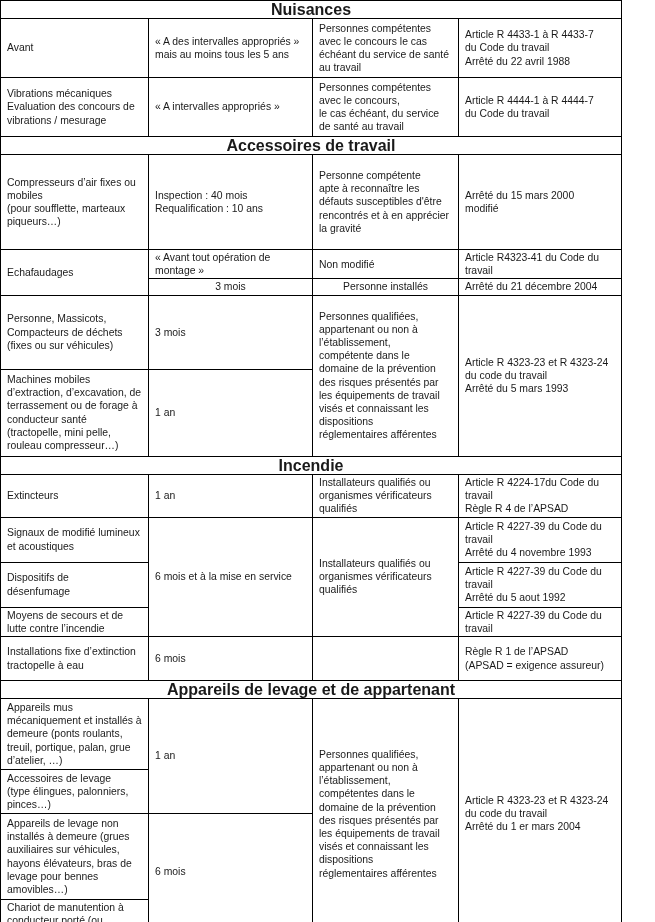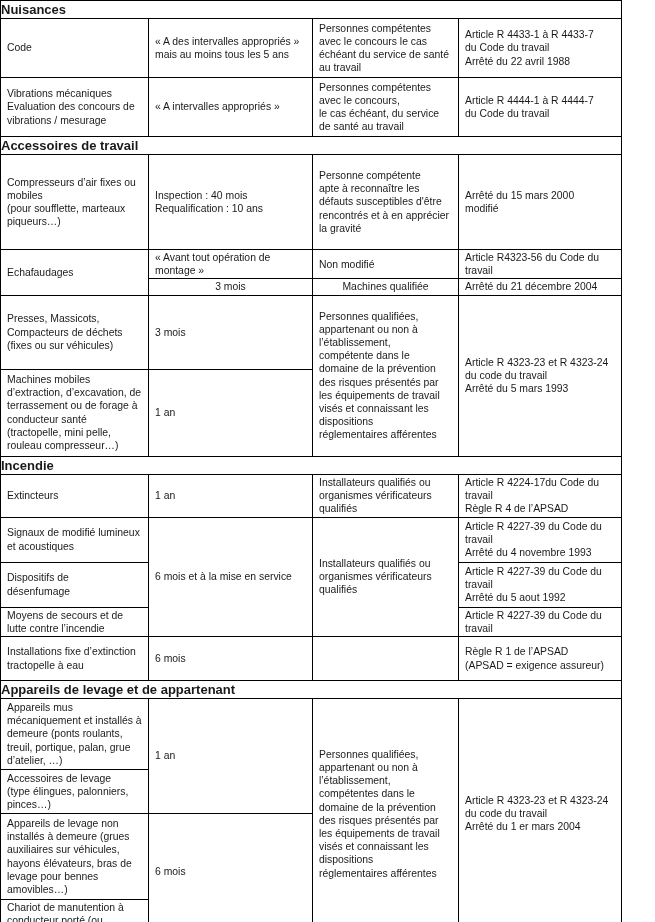--- a/index.html
+++ b/index.html
@@ -1,41 +1,41 @@
 <!DOCTYPE html>
 <html><head>
 <meta charset="utf-8">
 <style>
   html, body { margin:0; padding:0; background:#ffffff; }
   body { width:655px; height:922px; overflow:hidden; position:relative; font-family:"Liberation Sans", sans-serif; color:#1a1a1a; }
   .wrap { position:absolute; left:0; top:0; }
   table { border-collapse:collapse; table-layout:fixed; width:621px; font-size:10.4px; line-height:13.2px; }
   td { border:1px solid #000; padding:1px 6px; vertical-align:middle; text-align:left; overflow:hidden; }
-  td.sec { font-weight:bold; font-size:13px; height:17px; padding:0; }
+  td.sec { text-align:center; font-weight:bold; font-size:16px; height:17px; padding:0; }
   td.c { text-align:center; }
   .ml { white-space:pre-line; }
 </style>
 </head>
 <body>
 
 <div class="wrap">
 <table>
   <colgroup>
         <col style="width:148px">
         <col style="width:164px">
         <col style="width:146px">
         <col style="width:163px">
       </colgroup>
 
   <tbody>
         <tr>
           <td colspan="4" class="sec">Nuisances</td>
         </tr>
   <tr style="height:59px">
-    <td class="ml">Code</td>
+    <td class="ml">Avant</td>
     <td class="ml">« A des intervalles appropriés » mais au moins tous les 5 ans</td>
     <td class="ml">Personnes compétentes avec le concours  le cas échéant du service de santé au travail</td>
     <td class="ml">Article R 4433-1 à R 4433-7
 du Code du travail
 Arrêté du 22 avril 1988</td>
   </tr>
   <tr style="height:59px">
     <td class="ml">Vibrations mécaniques
 Evaluation des concours de vibrations / mesurage</td>
     <td class="ml">« A intervalles appropriés »</td>
@@ -56,29 +56,29 @@
 Requalification : 10 ans</td>
     <td class="ml">Personne compétente
 apte à reconnaître  les défauts susceptibles d'être rencontrés  et à en apprécier la gravité</td>
     <td class="ml">Arrêté du 15 mars 2000
 modifié</td>
   </tr>
   <tr style="height:29px">
     <td rowspan="2">Echafaudages</td>
     <td class="ml">« Avant tout opération de montage »</td>
     <td class="ml">Non modifié</td>
-    <td class="ml">Article R4323-56 du Code du travail</td>
+    <td class="ml">Article R4323-41 du Code du travail</td>
   </tr>
   <tr style="height:14px">
     <td class="c">3 mois</td>
-    <td class="c">Machines qualifiée</td>
+    <td class="c">Personne installés</td>
     <td>Arrêté du 21 décembre 2004</td>
   </tr>
   <tr style="height:74px">
-    <td class="ml">Presses, Massicots,
+    <td class="ml">Personne, Massicots,
 Compacteurs de déchets
 (fixes ou sur véhicules)</td>
     <td>3 mois</td>
     <td rowspan="2" class="ml">Personnes qualifiées, appartenant ou non à l’établissement,
 compétente dans le domaine de la prévention des risques présentés par les équipements de travail visés et connaissant les dispositions
 réglementaires afférentes</td>
     <td rowspan="2" class="ml">Article R 4323-23 et R 4323-24 du code du travail
 Arrêté du 5 mars 1993</td>
   </tr>
   <tr style="height:87px">

